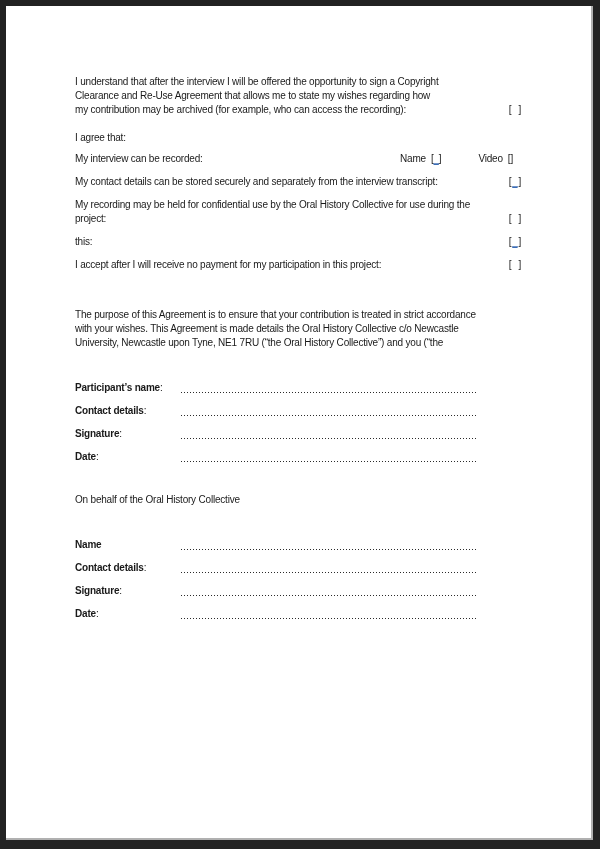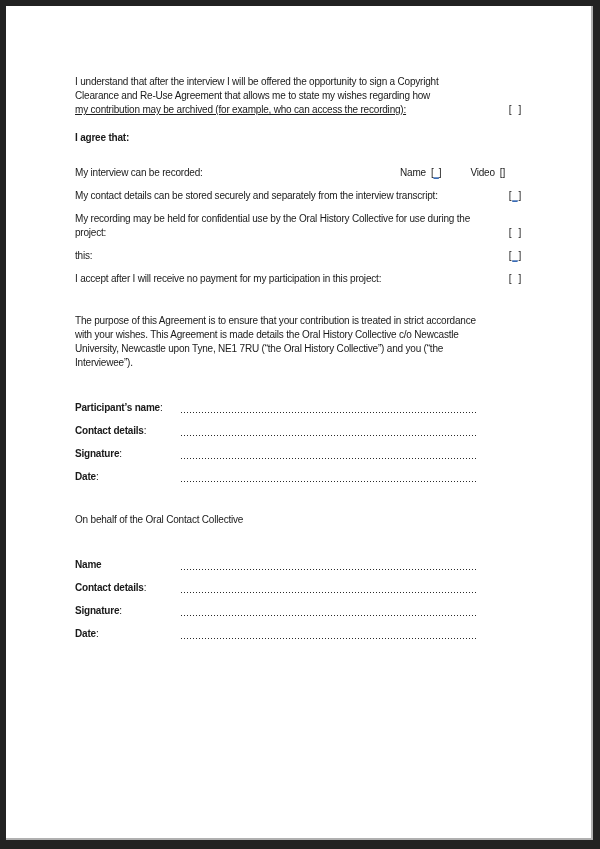--- a/index.html
+++ b/index.html
@@ -27,42 +27,42 @@
     position: absolute;
     left: 69px; top: 69px;
     width: 446px;
     font-size: 10px;
     line-height: 14px;
     letter-spacing: -0.2px;
     color: var(--text, #1a1a1a);
   }
   .tline { white-space: nowrap; }
   .b { font-weight: bold; }
-  .heading { font-weight: bold; margin: 12px 0 21px 0; }
+  .heading { font-weight: normal; margin: 12px 0 7px 0; }
   .para { margin: 0; }
   .cbrow { position: relative; margin-bottom: 9px; }
   .cb {
     position: absolute; right: 0; bottom: 0;
     white-space: nowrap;
   }
   .cb .mid {
     display: inline-block;
     width: 7px;
     text-align: center;
   }
   .blankch {
     color: var(--field-blue, #3b6cb4);
     text-decoration: underline;
     text-decoration-thickness: 1px;
     text-underline-offset: 2px;
   }
   .av-audio { position: absolute; left: 325px; bottom: 0; white-space: nowrap; }
-  .av-video { position: absolute; right: 16px; bottom: 0; white-space: nowrap; }
+  .av-video { position: absolute; right: 8px; bottom: 0; white-space: nowrap; }
   .av-audio .cbi, .av-video .cbi { margin-left: 5px; white-space: nowrap; }
-  .purpose { margin-top: 28px; }
+  .purpose { margin-top: 36px; }
   .fields { margin-top: 31px; }
   .fields2 { margin-top: 31px; }
   .frow {
     display: flex;
     width: 403px;
     margin-bottom: 9px;
     height: 14px;
   }
   .flabel-cell { width: 106px; flex: none; }
   .flabel { font-weight: bold; }
@@ -79,21 +79,21 @@
 </head>
 <body>
 
 <div class="frame">
   <div class="page">
     <div class="content">
 
       <div class="para">
         <div class="tline">I understand that after the interview I will be offered the opportunity to sign a Copyright</div>
         <div class="tline">Clearance and Re-Use Agreement that allows me to state my wishes regarding how</div>
-        <div class="cbrow" style="margin-bottom:14px;text-decoration:underline;">
+        <div class="cbrow" style="margin-bottom:14px;">
           <span class="tline">my contribution may be archived (for example, who can access the recording):</span>
           <span class="cb"><span>[</span><span class="mid"></span><span>]</span></span>
         </div>
       </div>
 
       <div class="heading">I agree that:</div>
 
       <div class="cbrow">
         <span class="tline">My interview can be recorded:</span>
         <span class="av-audio">
@@ -122,21 +122,20 @@
 
       <div class="cbrow">
         <span class="tline">I accept after I will receive no payment for my participation in this project:</span>
         <span class="cb"><span>[</span><span class="mid"></span><span>]</span></span>
       </div>
 
       <div class="para purpose">
         <div class="tline">The purpose of this Agreement is to ensure that your contribution is treated in strict accordance</div>
         <div class="tline">with your wishes. This Agreement is made details the Oral History Collective c/o Newcastle</div>
         <div class="tline">University, Newcastle upon Tyne, NE1 7RU (“the Oral History Collective”) and you (“the</div>
-        <div class="tline">Interviewee”).</div>
       </div>
 
       <div class="fields">
         <div class="frow">
           <span class="flabel-cell"><span class="flabel">Participant’s name</span><span>:</span></span>
           <span class="dots"></span>
         </div>
         <div class="frow">
           <span class="flabel-cell"><span class="flabel">Contact details</span><span>:</span></span>
           <span class="dots"></span>
@@ -144,21 +143,21 @@
         <div class="frow">
           <span class="flabel-cell"><span class="flabel">Signature</span><span>:</span></span>
           <span class="dots"></span>
         </div>
         <div class="frow">
           <span class="flabel-cell"><span class="flabel">Date</span><span>:</span></span>
           <span class="dots"></span>
         </div>
       </div>
 
-      <div class="tline onbehalf">On behalf of the Oral Contact Collective</div>
+      <div class="tline onbehalf">On behalf of the Oral History Collective</div>
 
       <div class="fields2">
         <div class="frow">
           <span class="flabel-cell"><span class="flabel">Name</span><span></span></span>
           <span class="dots"></span>
         </div>
         <div class="frow">
           <span class="flabel-cell"><span class="flabel">Contact details</span><span>:</span></span>
           <span class="dots"></span>
         </div>

